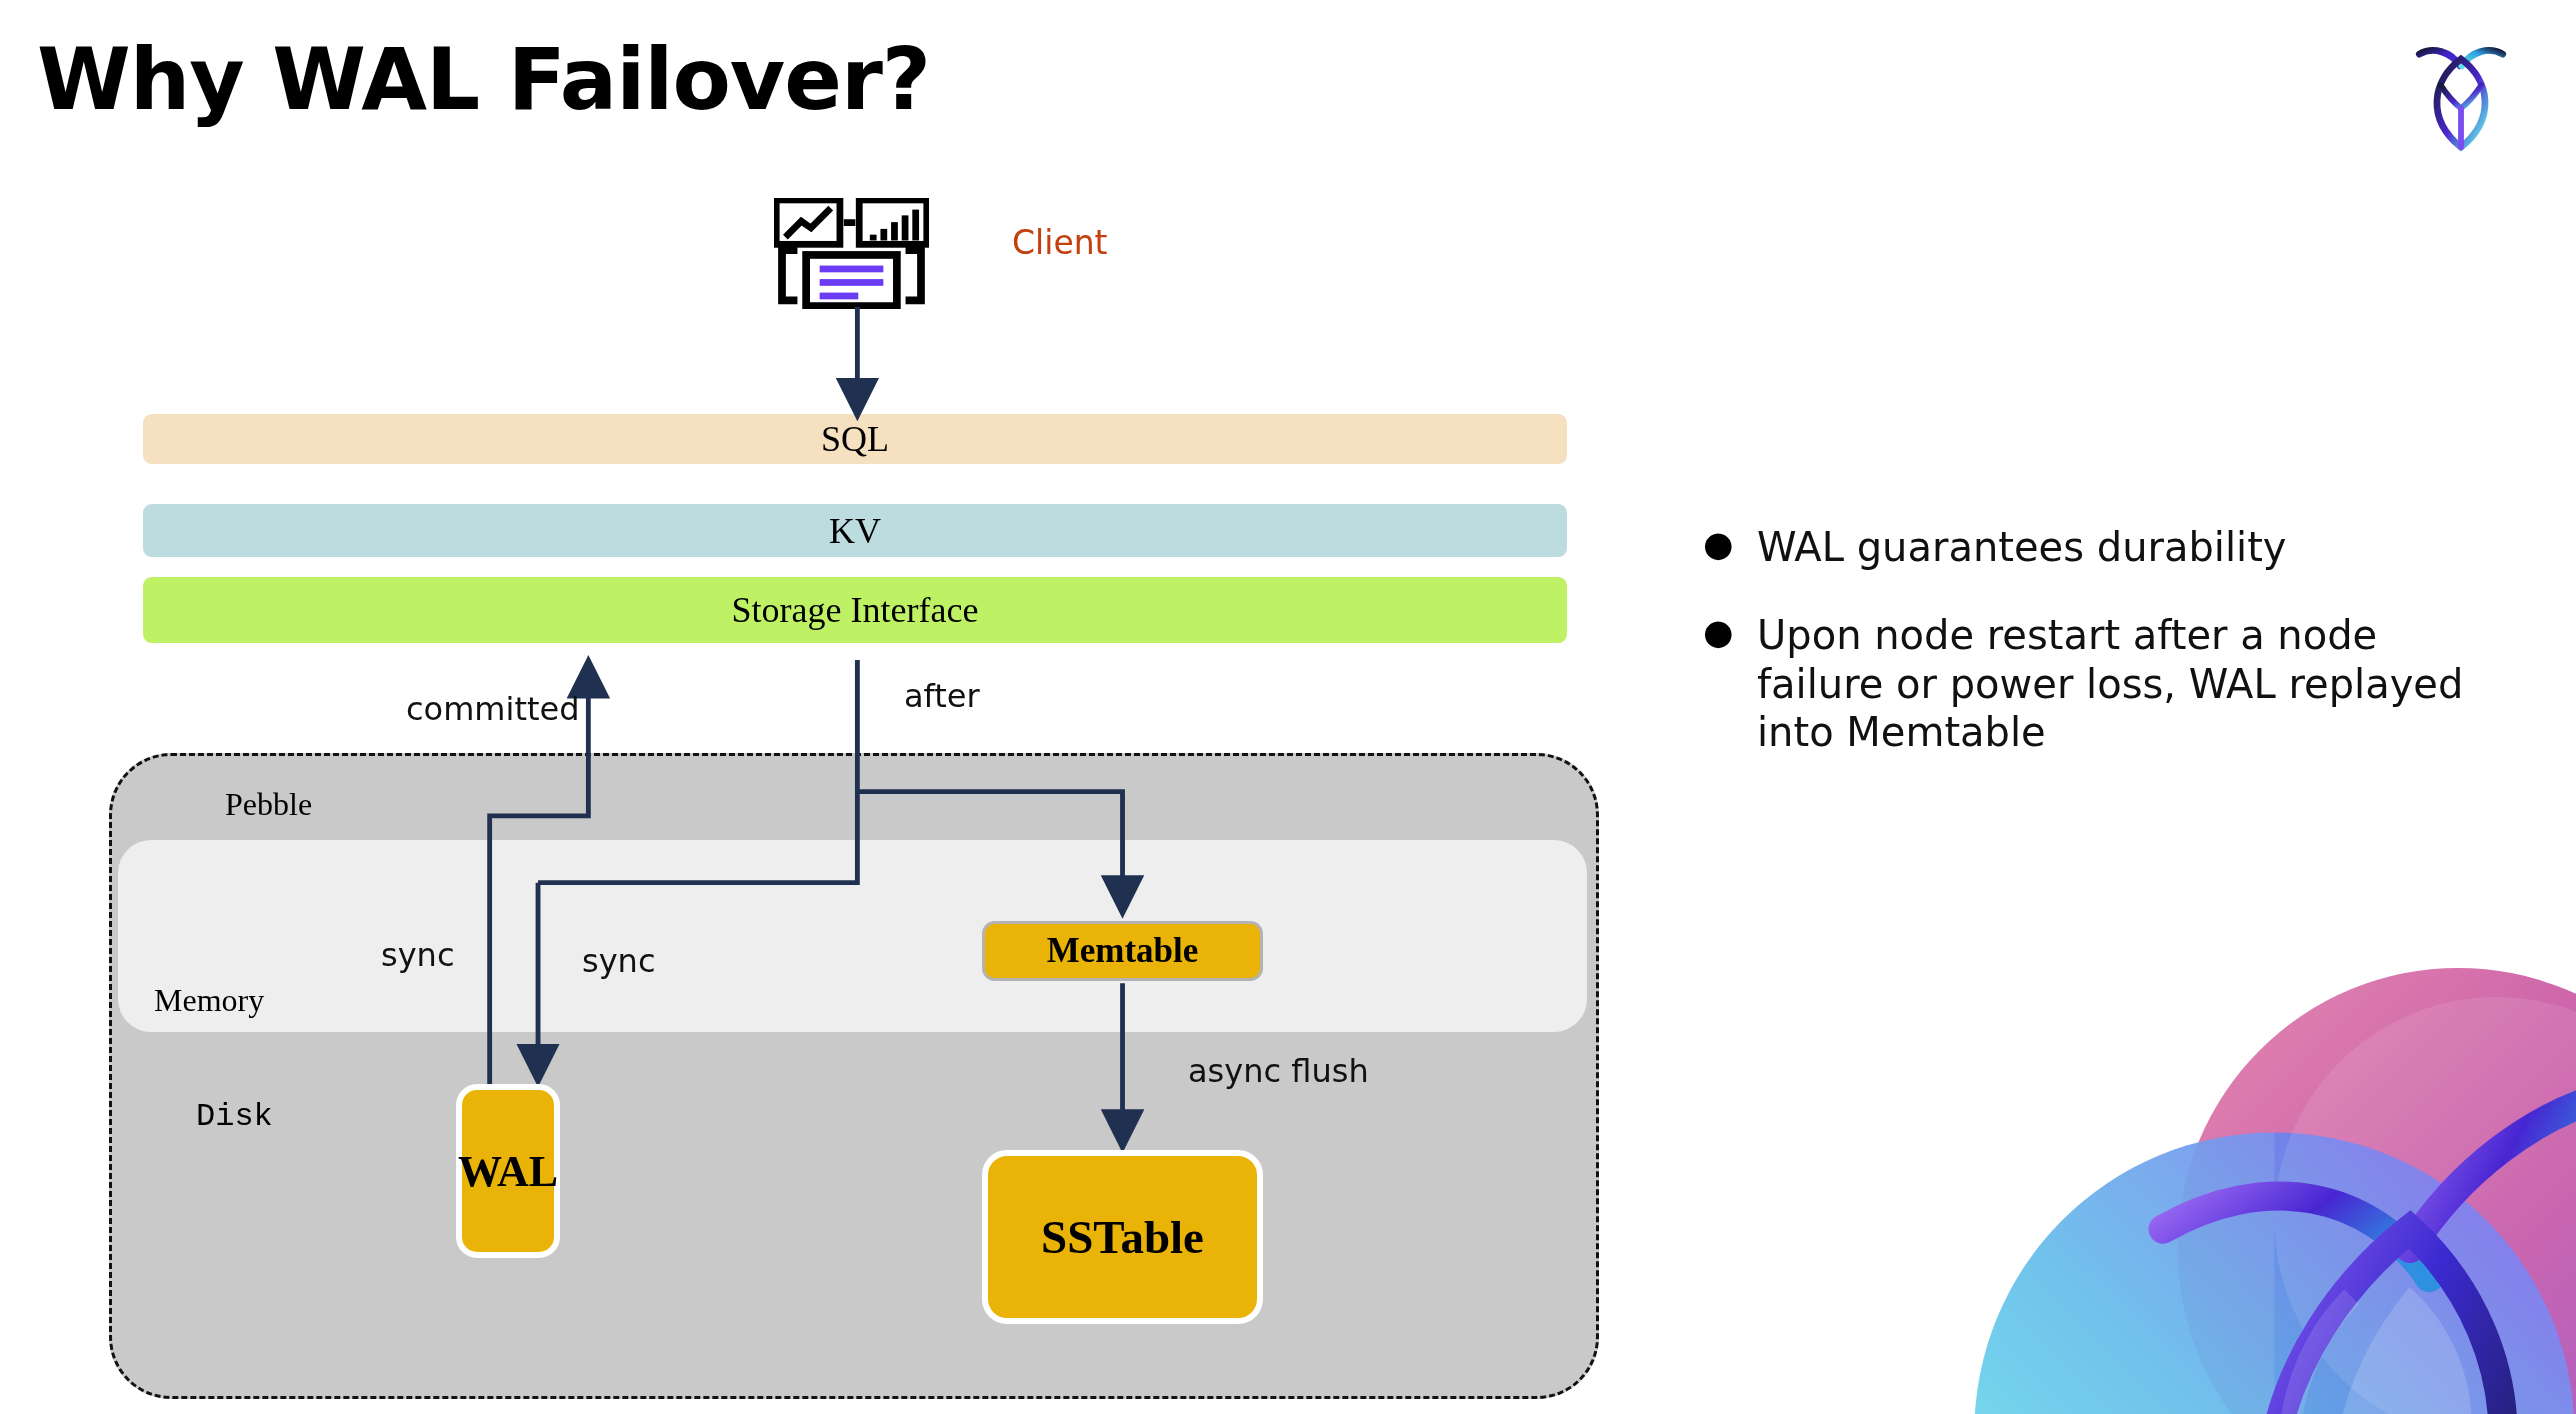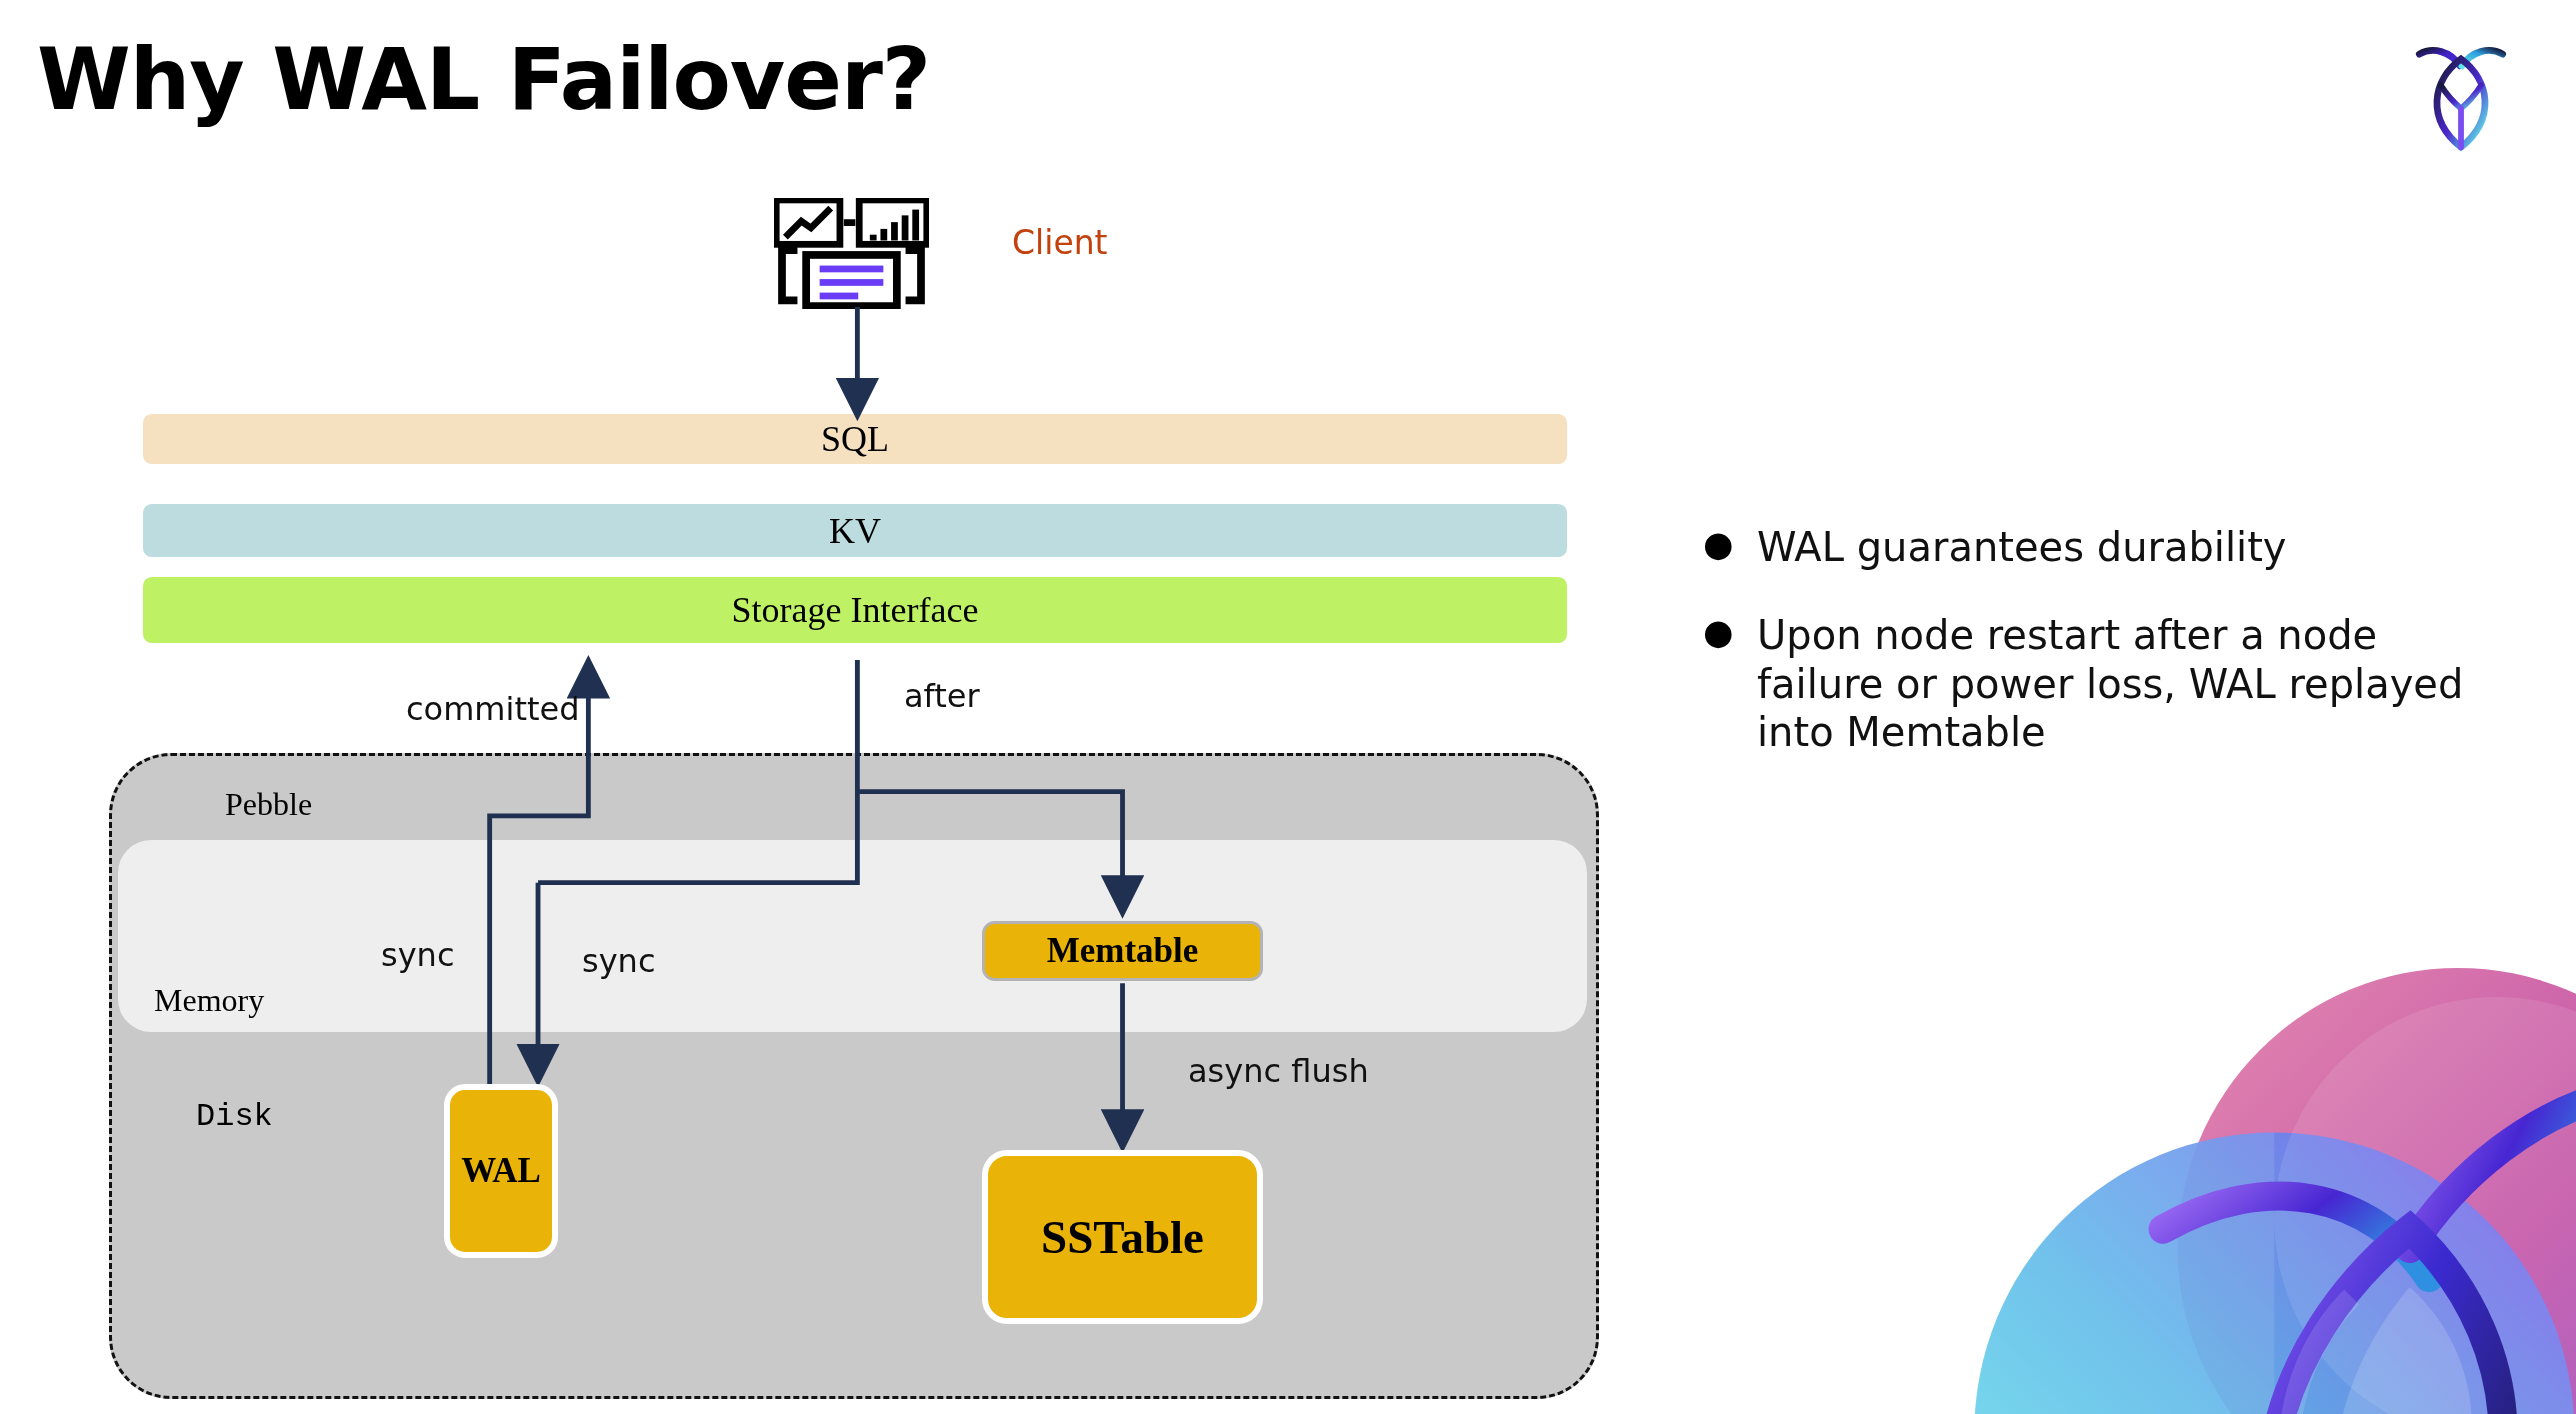--- a/index.html
+++ b/index.html
@@ -43,22 +43,22 @@
               font-family:"Liberation Serif",serif;}
   .lbl-memory{position:absolute;left:154px;top:982px;font-size:32px;color:#000;
               font-family:"Liberation Serif",serif;}
   .lbl-disk{position:absolute;left:196px;top:1098px;font-size:32px;color:#000;
             font-family:Liberation Mono, monospace;}
 
   
   .node{position:absolute;background:#eab308;
         display:flex;align-items:center;justify-content:center;
         font-family:"Liberation Serif",serif;font-weight:bold;color:#000;}
-  .node-wal     {left:444px;top:1084px;width:114px;height:174px;border-radius:21px;
-                 border:6.8px solid #ffffff;box-sizing:border-box;font-size:35px;}
+  .node-wal     {left:456px;top:1084px;width:104px;height:174px;border-radius:21px;
+                 border:6.8px solid #ffffff;box-sizing:border-box;font-size:44px;}
   .node-memtable{left:982px;top:921px;width:281px;height:60px;border-radius:12.6px;
                  border:3.9px solid #b3b3b3;box-sizing:border-box;font-size:35px;}
   .node-sstable {left:982px;top:1150px;width:281px;height:174px;border-radius:25px;
                  border:6.8px solid #ffffff;box-sizing:border-box;font-size:47px;}
 
   
   .edge-label{position:absolute;font-size:32px;color:#111;
               font-family:"DejaVu Sans",sans-serif;white-space:nowrap;}
   .el-committed{left:406px;top:690px;}
   .el-commit   {left:904px;top:677px;}

